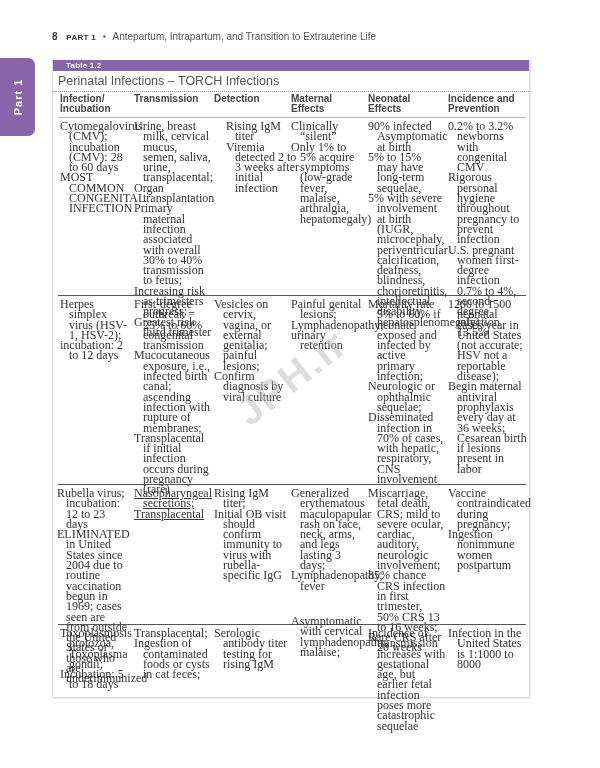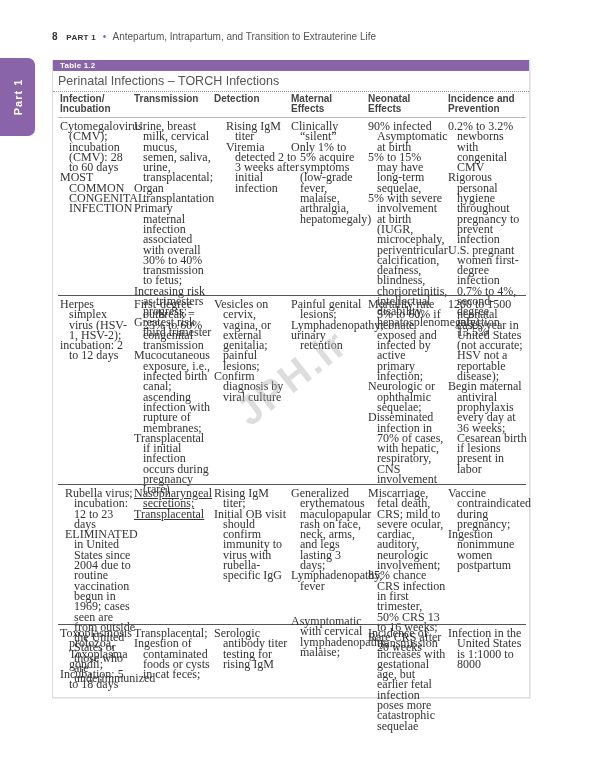--- a/index.html
+++ b/index.html
@@ -25,21 +25,21 @@
     color: #fff; font-family: "Liberation Sans", sans-serif; font-weight: bold; font-size: 11px;
     white-space: nowrap; letter-spacing: 1px;
   }
 
   .table-box {
     position: absolute; left: 52px; top: 60px; width: 476px; height: 637px;
     border: 1px solid #dcdcdc; border-top: none; box-shadow: 1px 1px 0 #eee; background: #fff;
   }
   .table-bar {
     height: 11px; background: #8a64a8; color: #fff; font-family: "Liberation Sans", sans-serif;
-    font-weight: bold; font-size: 8px; line-height: 11px; padding-left: 7px; letter-spacing: 0.2px;
+    font-weight: bold; font-size: 8px; line-height: 11px; padding-left: 13px; letter-spacing: 0.2px;
   }
   .table-title {
     font-family: "Liberation Sans", sans-serif; font-size: 12.5px; color: #555;
     padding: 3px 0 0 5px; height: 16px;
   }
   .dots { margin: 1px 0 0 0; border-top: 1px dotted #9a9a9a; }
 
   .grid { position: relative; }
   .hdr {
     position: absolute; top: 2px; height: 22px; font-family: "Liberation Sans", sans-serif;
@@ -160,21 +160,21 @@
         <p>Mortality rate 5% to 60% if neonate exposed and infected by active primary infection;</p>
         <p>Neurologic or ophthalmic sequelae;</p>
         <p>Disseminated infection in 70% of cases, with hepatic, respiratory, CNS involvement</p>
     </div>
     <div class="cell" style="left:395px;top:207px;width:80px;">
       <p>1200 to 1500 neonatal cases/year in United States (not accurate; HSV not a reportable disease);</p>
         <p>Begin maternal antiviral prophylaxis every day at 36 weeks; Cesarean birth if lesions present in labor</p>
     </div>
     <div class="row-line" style="top:392px;"></div>
 
-    <div class="cell" style="left:12px;top:396px;width:73px;">
+    <div class="cell" style="left:4px;top:396px;width:73px;">
       <p>Rubella virus; incubation: 12 to 23 days</p>
         <p>ELIMINATED in United States since 2004 due to routine vaccination begun in 1969; cases seen are from outside the United States or those who are underimmunized</p>
     </div>
     <div class="cell" style="left:81px;top:396px;width:78px;text-decoration:underline;">
       <p>Nasopharyngeal secretions;</p>
         <p>Transplacental</p>
     </div>
     <div class="cell" style="left:161px;top:396px;width:76px;">
       <p>Rising IgM titer;</p>
         <p>Initial OB visit should confirm immunity to virus with rubella-specific IgG</p>

